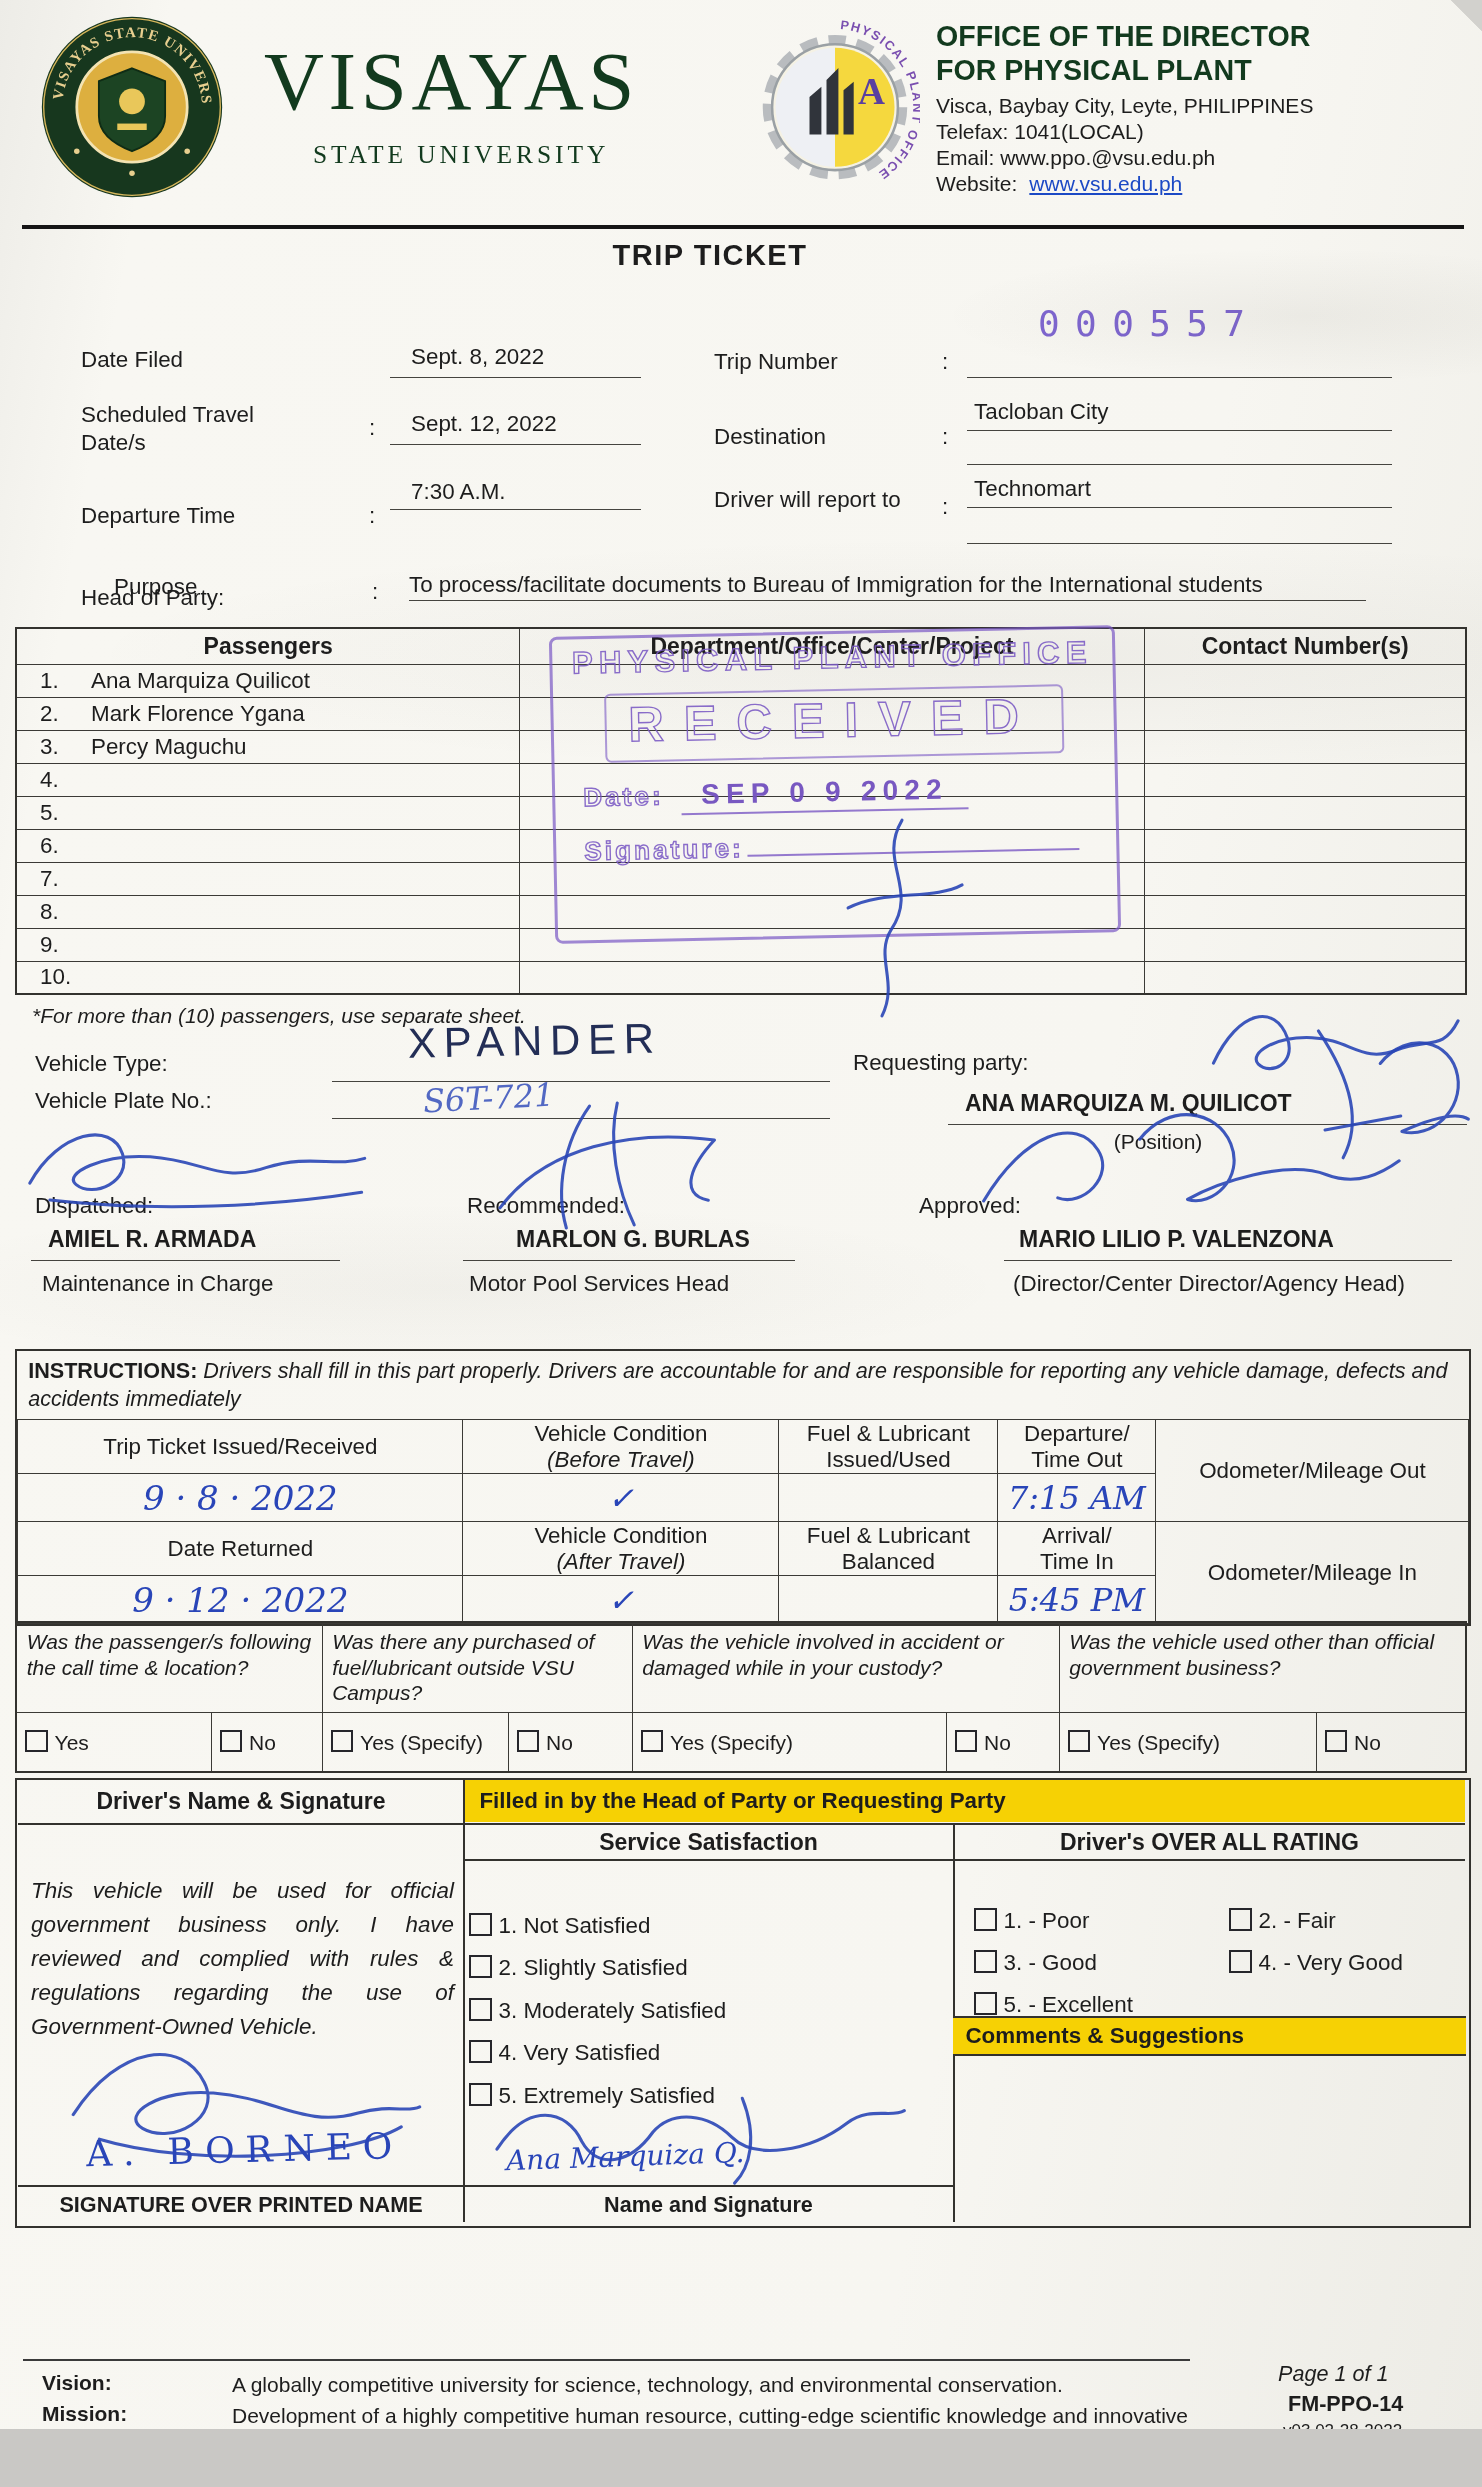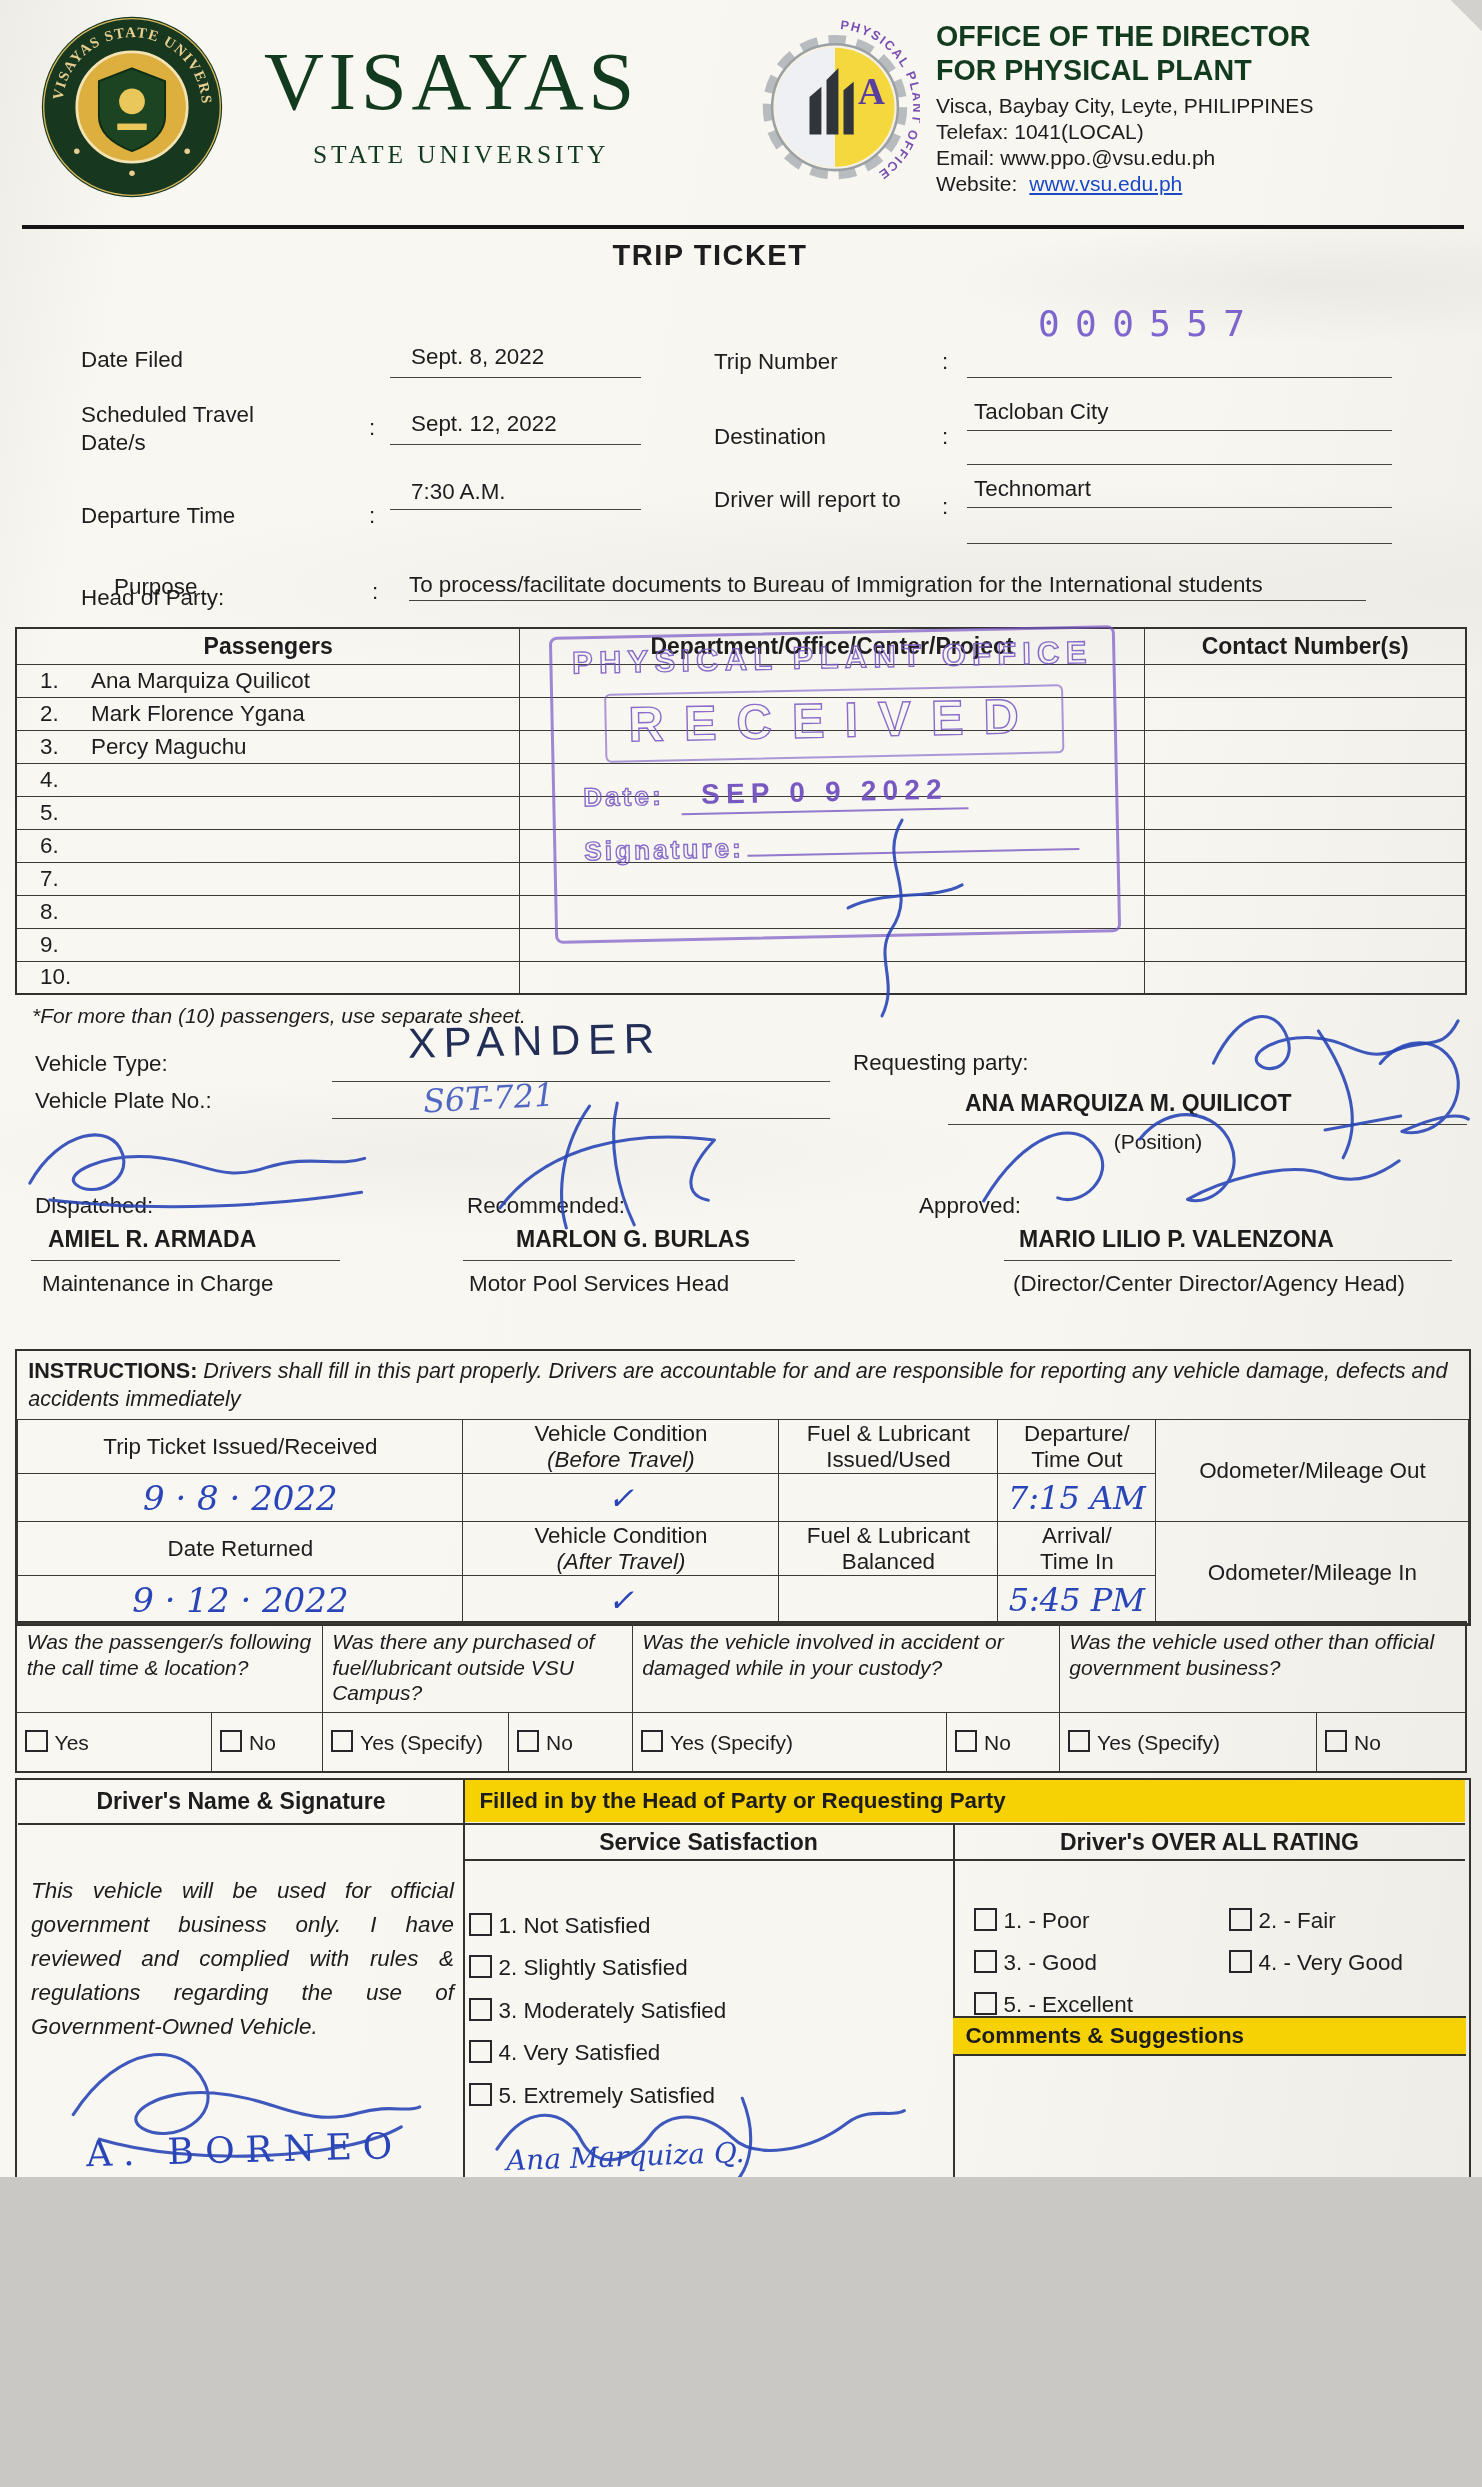--- a/index.html
+++ b/index.html
@@ -1,16 +1,16 @@
 <!DOCTYPE html>
 <html style="font-size:12.4px"><head>
 <meta charset="utf-8">
 <style>
   html,body{margin:0;padding:0;background:#c9c8c5;font-family:"Liberation Sans",sans-serif;color:#1d1d1d}
-  #page{position:relative;width:1482px;height:2177px;margin:0 auto;overflow:hidden;
+  #page{position:relative;width:1482px;height:2429px;margin:0 auto;overflow:hidden;
         background:linear-gradient(100deg,#edece7 0%,#f8f7f2 9%,#f7f6f1 68%,#edece6 100%)}
   #page::after{content:"";position:absolute;inset:0;pointer-events:none;background:
     radial-gradient(90% 7% at 68% 27%, rgba(60,55,40,.05), transparent 70%),
     radial-gradient(55% 5% at 30% 53%, rgba(60,55,40,.04), transparent 70%),
     radial-gradient(35% 4% at 88% 13%, rgba(60,55,40,.06), transparent 70%)}
   .abs{position:absolute}
   .b{font-weight:bold}.i{font-style:italic}.c{text-align:center}
   .fs22{font-size:17px}.fs27{font-size:21px}.fs28{font-size:21.6px}.fs29{font-size:22.4px}.fs30{font-size:23px}
   .nw{white-space:nowrap}
   .green{color:#123a1e}

